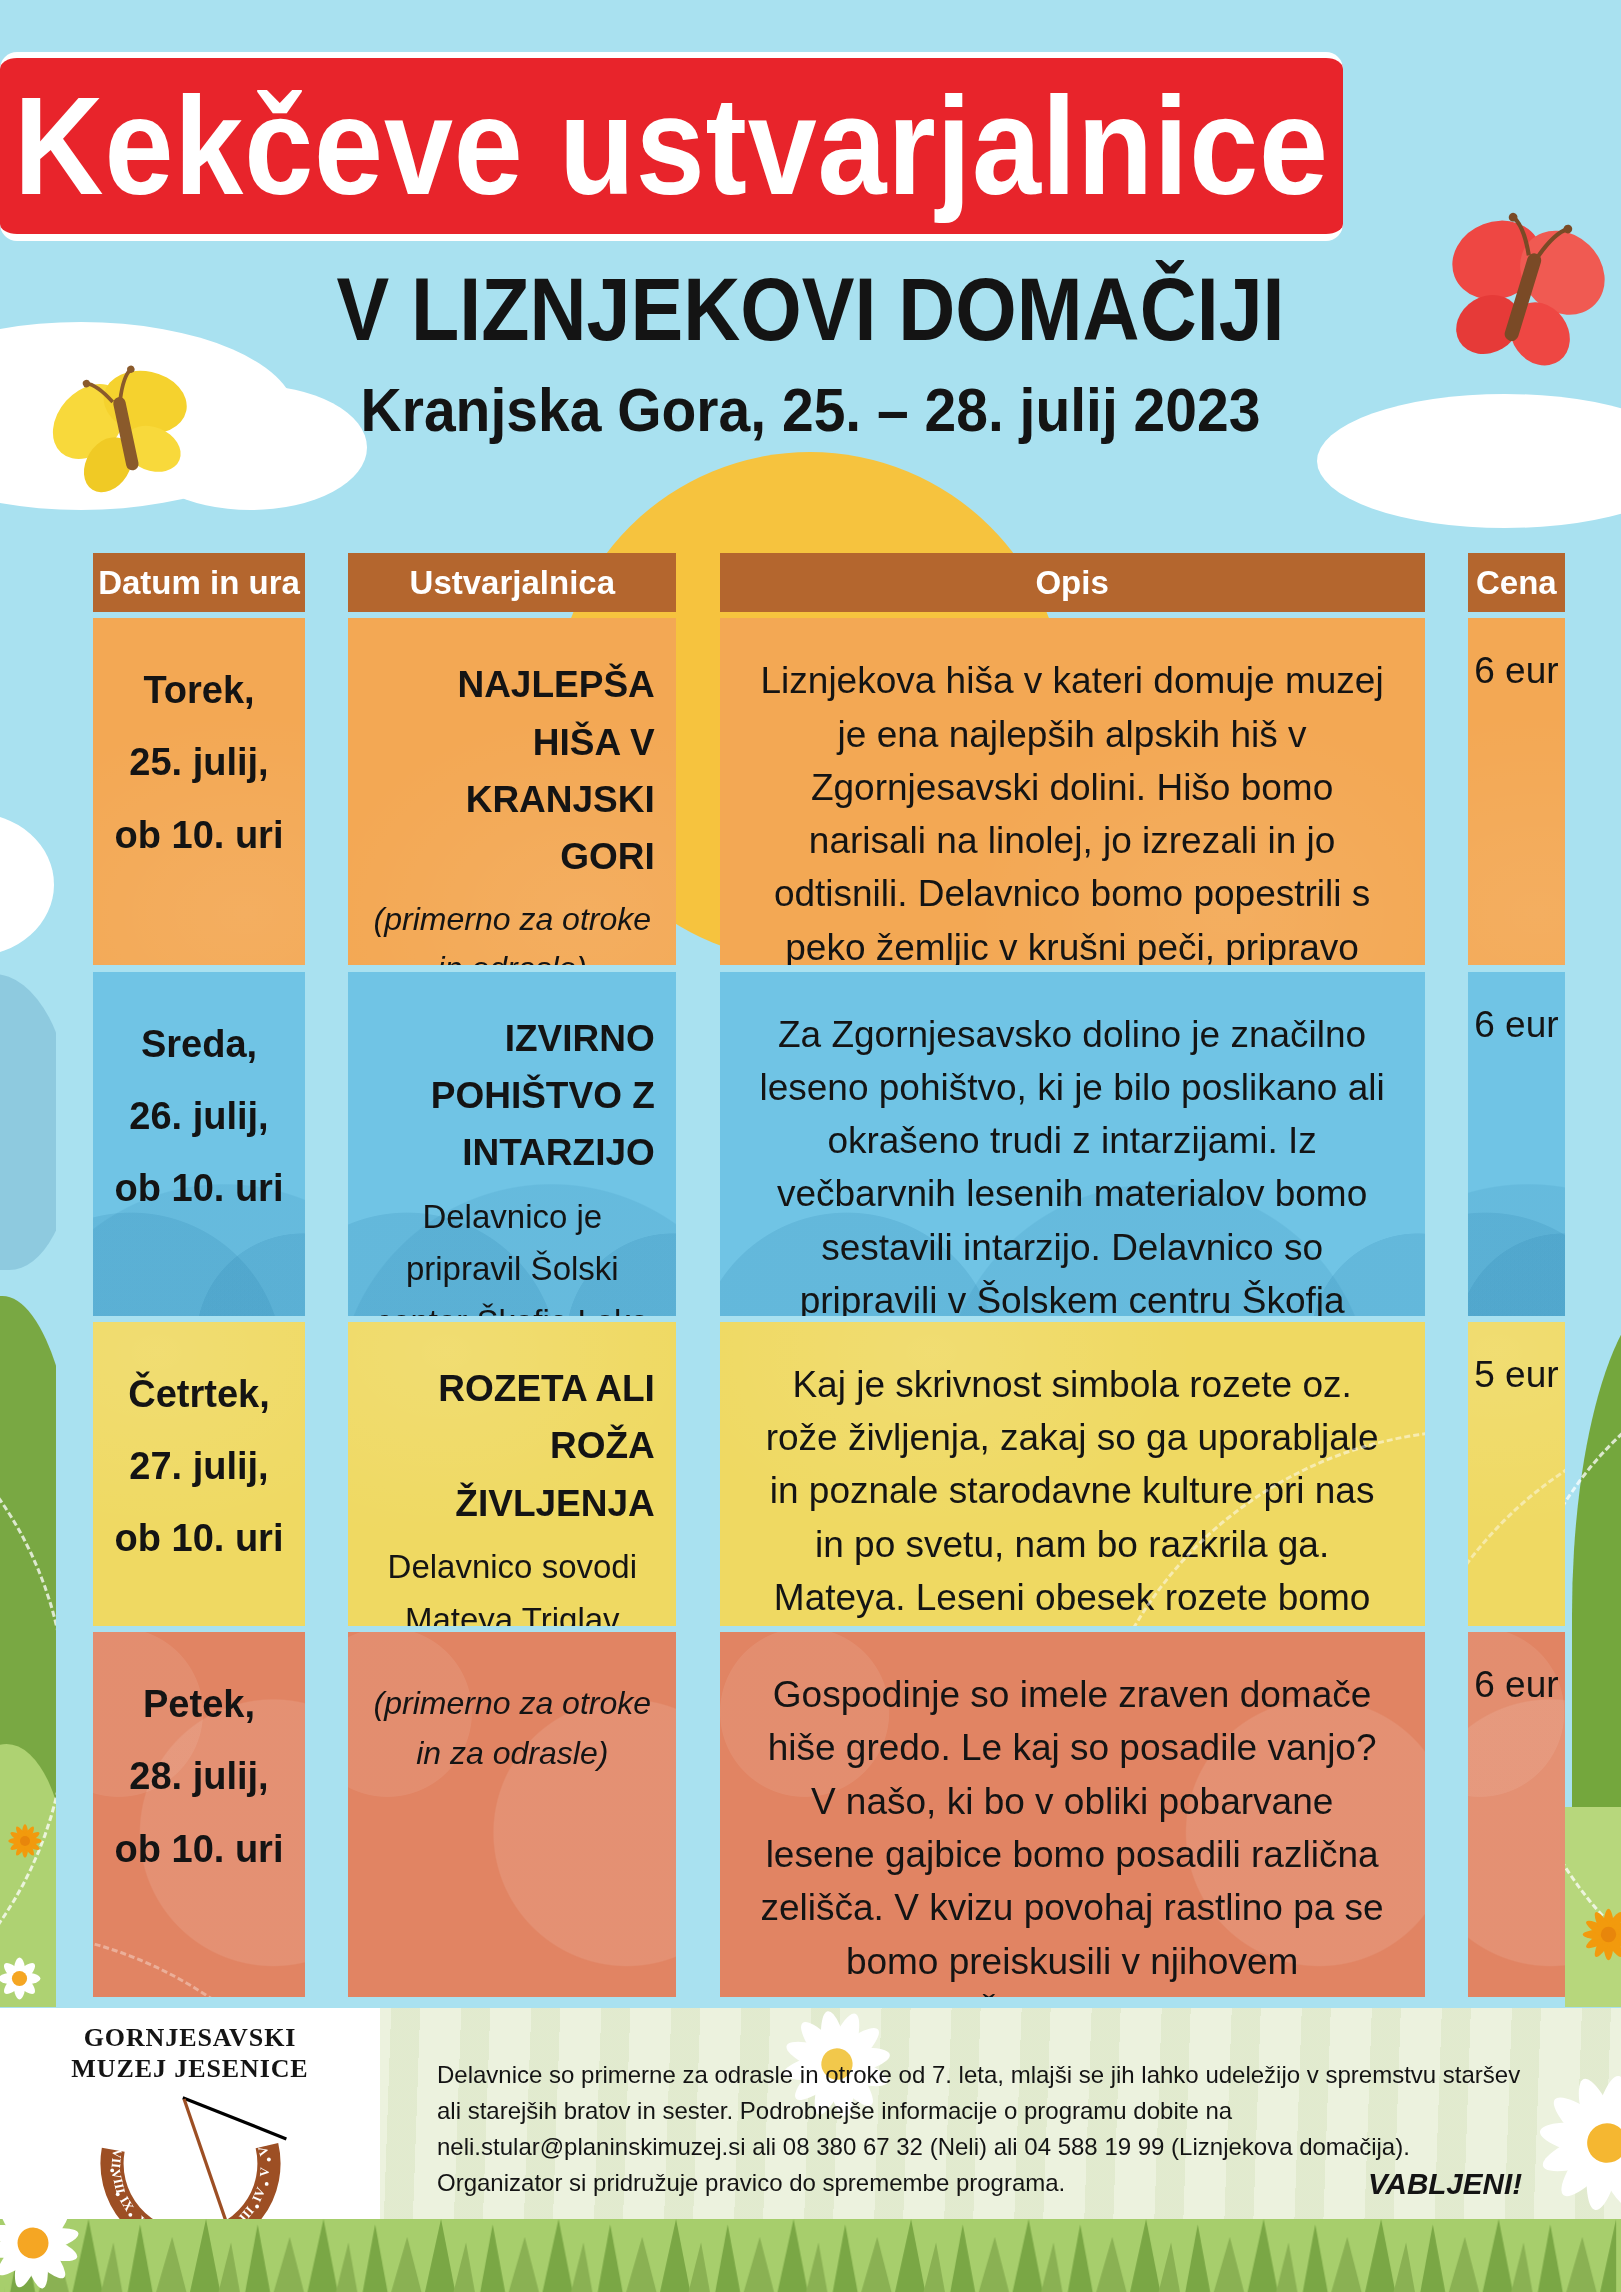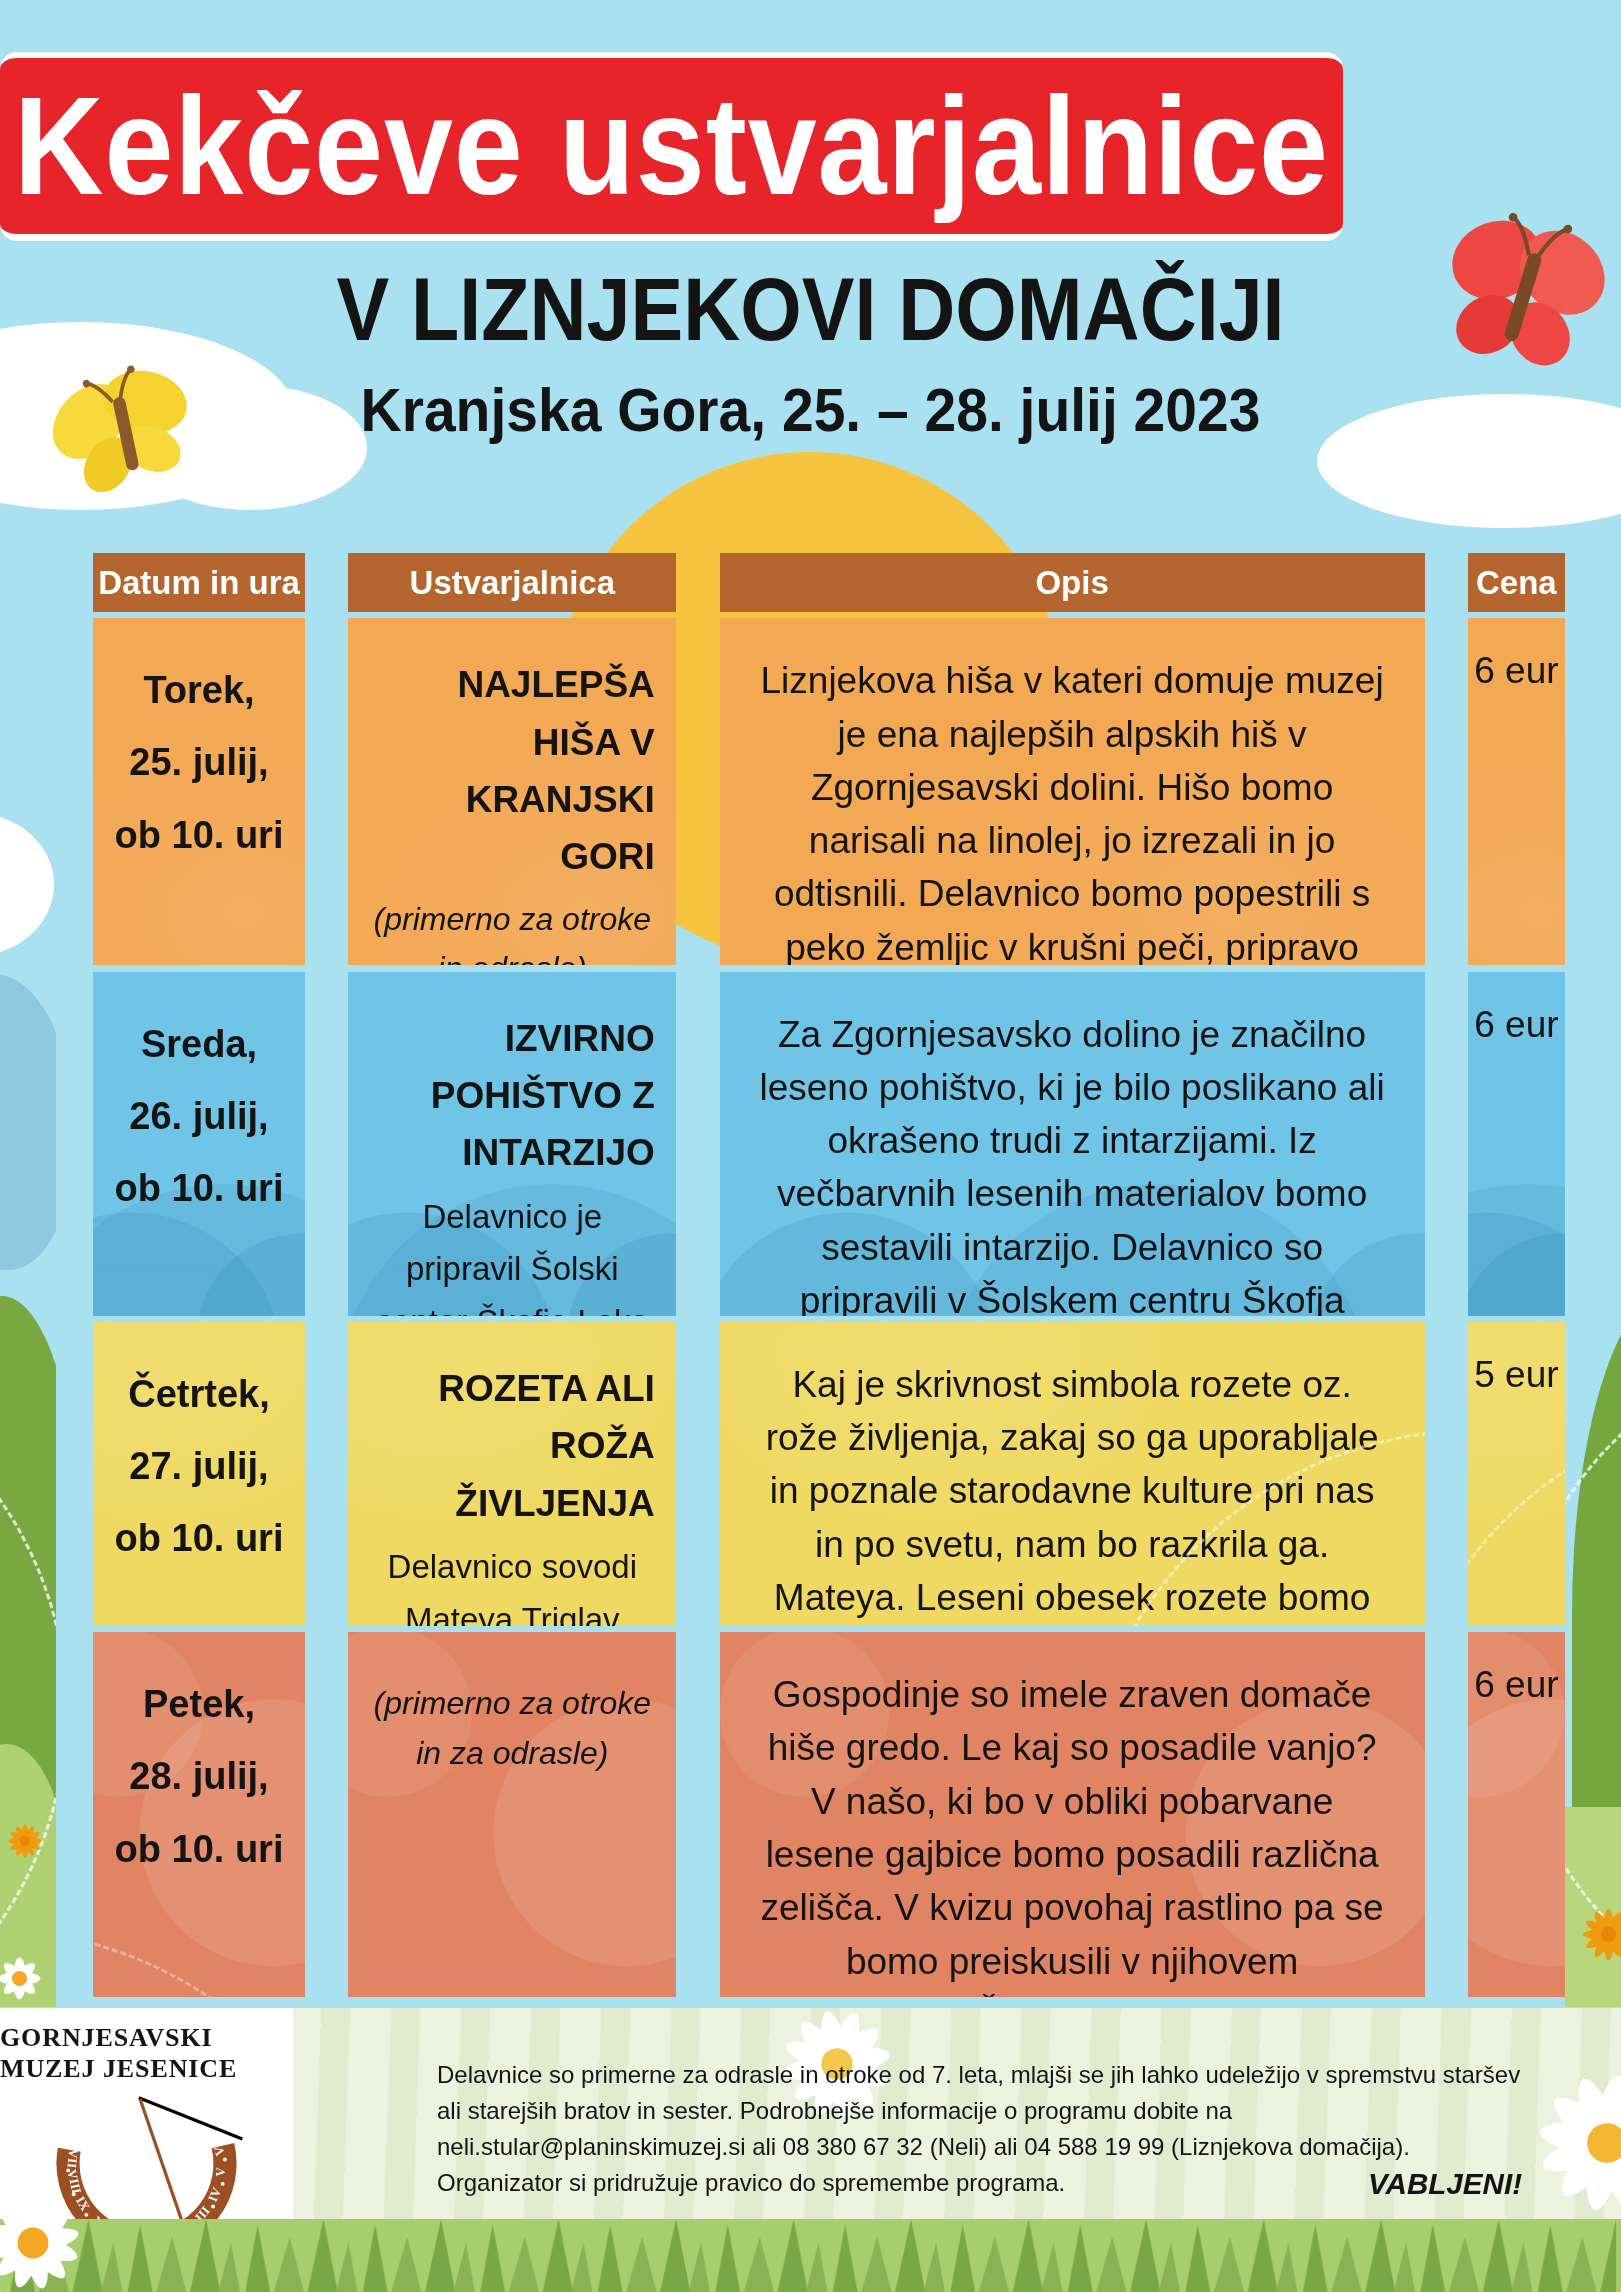--- a/index.html
+++ b/index.html
@@ -87,21 +87,22 @@
   .work-note{font-size:32px; font-style:italic; line-height:1.55; margin-top:9px;}
   .desc-cell{font-size:37px; line-height:1.44; padding:36px 34px 0 34px;text-align:center;}
   .price-cell{font-weight:normal; font-size:37px; padding-top:32px;}
   
   .footer-panel{
     position:absolute; left:0; top:2008px; width:1621px; height:211px; z-index:3;
     background:#ecf2de;
     background-image:repeating-linear-gradient(92deg, transparent 0 41px, rgba(150,180,95,.12) 41px 70px);
   }
   .logo-panel{
-    position:absolute; left:0; top:0; width:293px; height:211px; background:#ffffff;
+    position:absolute; left:0; top:0; width:380px; height:211px; background:#ffffff;
+    text-align:center;
   }
   .logo-line{font-family:"Liberation Serif", serif; font-weight:bold; font-size:26px; letter-spacing:0.9px; line-height:1.2;}
   .logo-line.first{margin-top:14.3px;}
   .sundial{display:block; margin:1.8px auto 0 auto;}
   .footer-info{
     position:absolute; left:437px; top:25px; width:1102px;
     font-size:24px; line-height:1.5; text-align:left;
   }
   .footer-invite{
     position:absolute; right:99px; top:159px; font-size:29.6px; font-style:italic; font-weight:bold;

